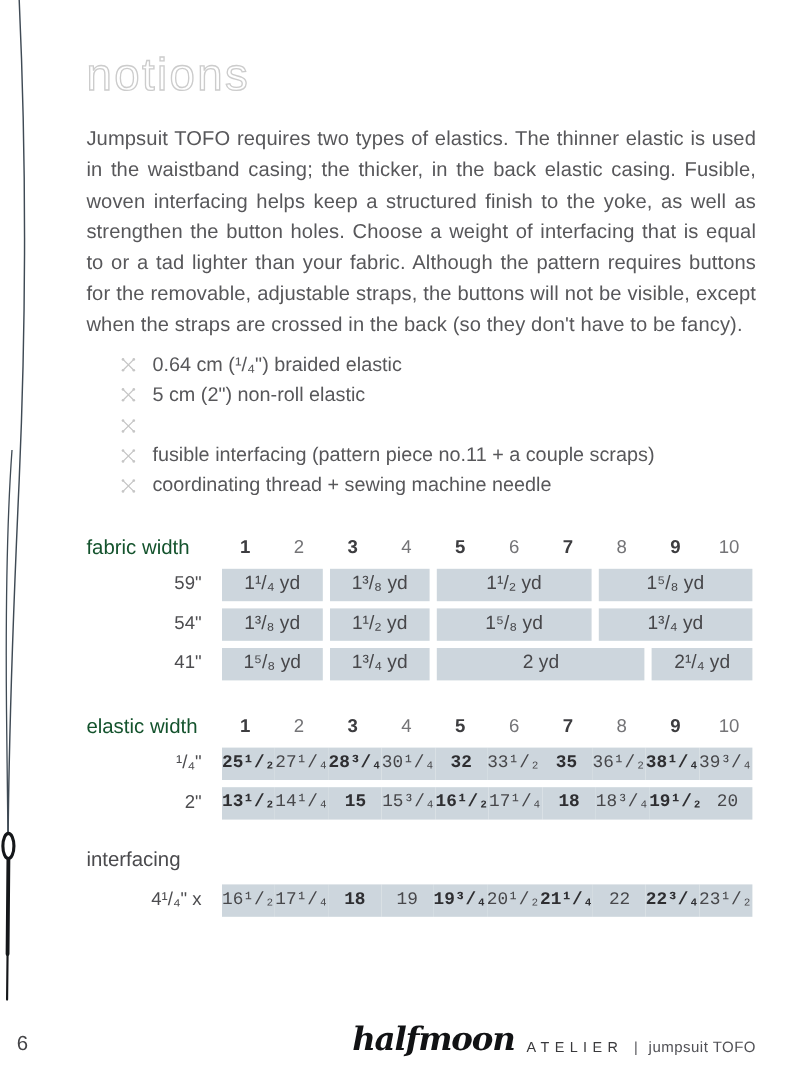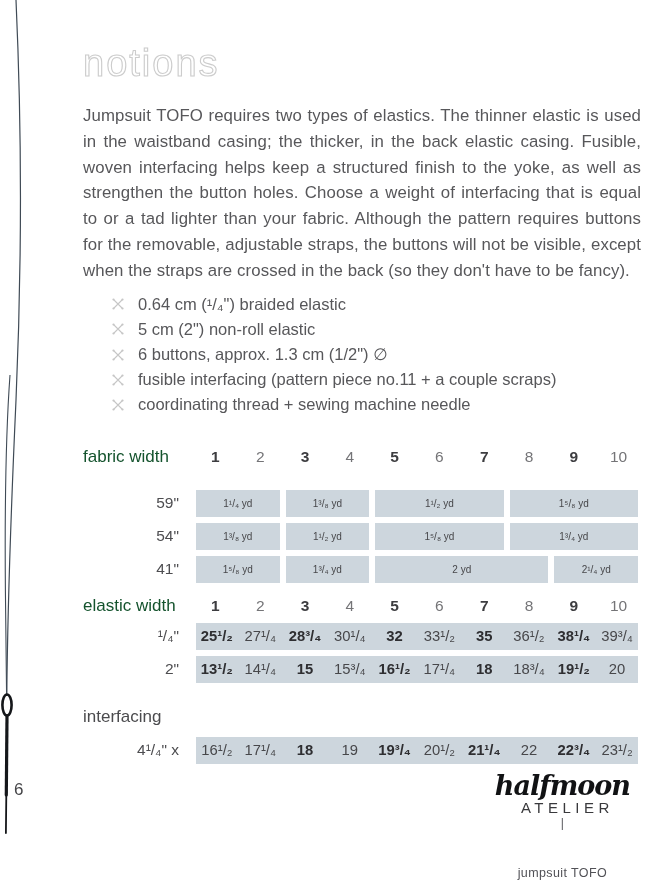--- a/index.html
+++ b/index.html
@@ -1,21 +1,21 @@
 <!DOCTYPE html>
 <html><head>
 <meta charset="utf-8">
 <style>
   html, body { margin:0; padding:0; }
   body {
     width:663px; height:896px; background:#ffffff; position:relative;
     overflow:hidden; font-family:"Liberation Sans", sans-serif;
   }
   .thread-illustration { position:absolute; left:0; top:0; width:60px; height:896px; }
-  .content { position:absolute; left:83px; top:0; width:558px; }
+  .content { position:absolute; left:72px; top:0; width:558px; }
 
   .outline-title {
     font-size:38px; font-weight:400; letter-spacing:2px; margin:0;
     color:#cfcfcf;
   }
   @supports (-webkit-text-stroke: 1px #000) {
     .outline-title { color:transparent; -webkit-text-stroke:1.1px #cccccc; }
   }
   h1.outline-title { margin-top:42px; margin-bottom:18px; }
   h2.outline-title { margin-top:2px; margin-bottom:0; }
@@ -34,46 +34,46 @@
   .trow {
     display:grid; grid-template-columns:110px repeat(10, 1fr);
     align-items:center; height:27px; margin-bottom:6px;
   }
   .trow.header { height:30px; margin-bottom:2px; }
   .size { text-align:center; font-size:15.5px; color:#747477; }
   .size.b { font-weight:bold; color:#3d3d40; }
   .tlabel { text-align:right; padding-right:14px; font-size:15.5px; color:#4d4d50; white-space:nowrap; }
   .tlabel.section { text-align:left; padding-right:0; font-size:17px; color:#14532d; }
   .band {
-    background:#cdd6dd; height:27px; margin:16px 3px;
+    background:#cdd6dd; height:27px; margin:0 3px;
     display:flex; align-items:center; justify-content:center;
-    font-size:10px; color:#47474a; white-space:nowrap;
+    font-size:16px; color:#47474a; white-space:nowrap;
   }
   .cell {
     background:#cdd6dd; height:27px;
     display:flex; align-items:center; justify-content:center;
-    font-size:14.8px; color:#47474a; white-space:nowrap;
+    font-size:14.8px; color:#47474a; white-space:nowrap;font-family:Liberation Mono, monospace;
   }
   .cell.first { margin-left:3px; }
   .cell.last  { margin-right:3px; }
   .cell.b { font-weight:bold; color:#2e2e31; }
   .sectgap { height:18px; }
   .interfacing-heading { font-size:17px; color:#4b4b4e; margin:0 0 10px 0; }
 
   .footer {
     position:absolute; left:14px; right:33px; bottom:16px;
     display:flex; justify-content:space-between; align-items:baseline;
   }
   .pagenum { font-size:17px; color:#454548; }
-  .brand { display:flex; align-items:center;flex-direction:column; }
+  .brand { display:flex; align-items:flex-end; }
   .brand-script {
     font-family:"DejaVu Serif", serif; font-style:italic; font-weight:700;
     font-size:27px; letter-spacing:-1px; color:#111214; line-height:1;
   }
-  .brand-atelier { font-size:15px; letter-spacing:4.5px; color:#39393c; margin-left:10px; }
+  .brand-atelier { font-size:12px; letter-spacing:4.5px; color:#39393c; margin-left:10px; }
   .brand-sep { font-size:12px; color:#55555a; margin:0 9px; }
   .brand-doc { font-size:12.5px; color:#515156; letter-spacing:0.4px;margin-top:36px; }
 </style>
 </head>
 <body>
 
 <svg class="thread-illustration" viewBox="0 0 60 896" xmlns="http://www.w3.org/2000/svg" aria-hidden="true">
   <path d="M16,0 C21,110 23,240 16,400 C11,510 7.5,620 6.8,694" fill="none" stroke="#3f4a55" stroke-width="1.2"></path>
   <path d="M10,375 C6,430 4.8,520 5.4,590 C5.8,640 6.2,670 6.6,696" fill="none" stroke="#3f4a55" stroke-width="1.1"></path>
   <ellipse cx="7" cy="705" rx="4.6" ry="10.5" fill="none" stroke="#15171a" stroke-width="2.6"></ellipse>
@@ -115,21 +115,20 @@
     <li>
       <span class="pin-icon">
           <svg viewBox="0 0 14 14">
             <path d="M2.5,2.5 L11.5,11.5 M11.5,2.5 L2.5,11.5" stroke="#c6c6c6" stroke-width="1.1" fill="none"></path>
             <circle cx="2.5" cy="2.5" r="1.1" fill="#c6c6c6"></circle>
             <circle cx="11.5" cy="2.5" r="1.1" fill="#c6c6c6"></circle>
             <circle cx="2.5" cy="11.5" r="1.1" fill="#c6c6c6"></circle>
             <circle cx="11.5" cy="11.5" r="1.1" fill="#c6c6c6"></circle>
           </svg>
         </span>
-      <span>6 buttons, approx. 1.3 cm (1/2") ∅</span>
     </li>
     <li>
       <span class="pin-icon">
           <svg viewBox="0 0 14 14">
             <path d="M2.5,2.5 L11.5,11.5 M11.5,2.5 L2.5,11.5" stroke="#c6c6c6" stroke-width="1.1" fill="none"></path>
             <circle cx="2.5" cy="2.5" r="1.1" fill="#c6c6c6"></circle>
             <circle cx="11.5" cy="2.5" r="1.1" fill="#c6c6c6"></circle>
             <circle cx="2.5" cy="11.5" r="1.1" fill="#c6c6c6"></circle>
             <circle cx="11.5" cy="11.5" r="1.1" fill="#c6c6c6"></circle>
           </svg>

